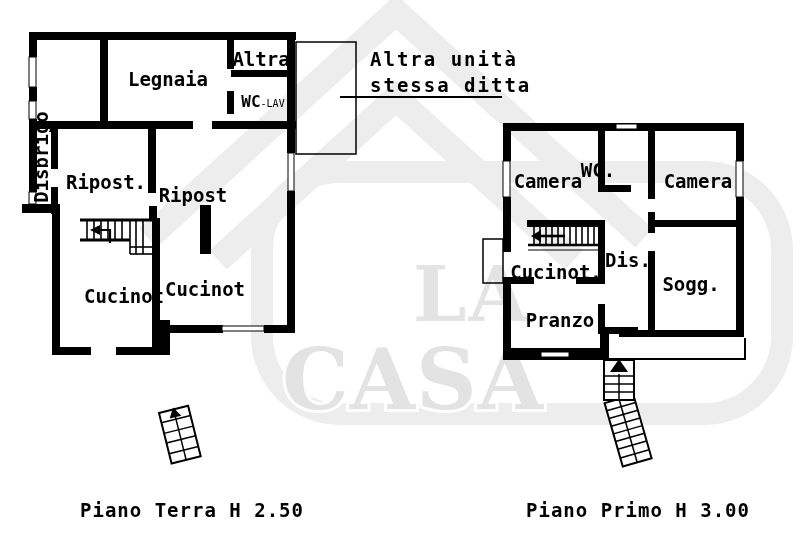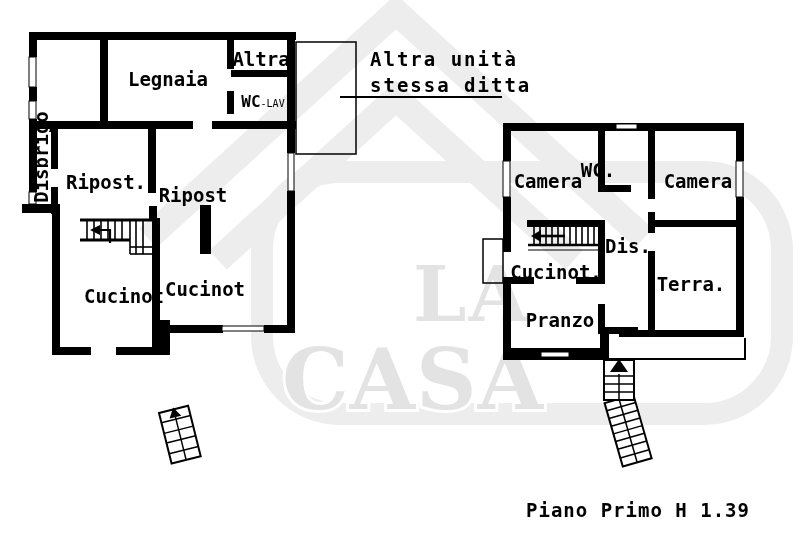--- a/index.html
+++ b/index.html
@@ -215,22 +215,23 @@
   <div class="lbl rot" style="left:41px;top:157px">Disbrigo</div>
   <div class="lbl" style="left:106px;top:182px">Ripost.</div>
   <div class="lbl" style="left:193px;top:195px">Ripost</div>
   <div class="lbl" style="left:124px;top:296px">Cucinot</div>
   <div class="lbl" style="left:205px;top:289px">Cucinot</div>
 
   <div class="lbl" style="left:548px;top:181px">Camera</div>
   <div class="lbl" style="left:598px;top:170px">WC.</div>
   <div class="lbl" style="left:698px;top:181px">Camera</div>
   <div class="lbl" style="left:556px;top:272px">Cucinot.</div>
-  <div class="lbl" style="left:628px;top:246px">Dis.</div>
-  <div class="lbl" style="left:691px;top:284px">Terra.</div>
+  <div class="lbl" style="left:628px;top:260px">Dis.</div>
+  <div class="lbl" style="left:691px;top:284px">Sogg.</div>
   <div class="lbl" style="left:560px;top:320px">Pranzo</div>
 
   <div class="ann" style="left:370px;top:59px">Altra unità</div>
   <div class="ann" style="left:370px;top:85px">stessa ditta</div>
 
-  <div class="lbl caption" style="left:638px;top:510px">Piano Primo H 1.39</div>
+  <div class="lbl caption" style="left:192px;top:510px">Piano Terra H 2.50</div>
+  <div class="lbl caption" style="left:638px;top:510px">Piano Primo H 3.00</div>
 
 </div>
 
 </body></html>

